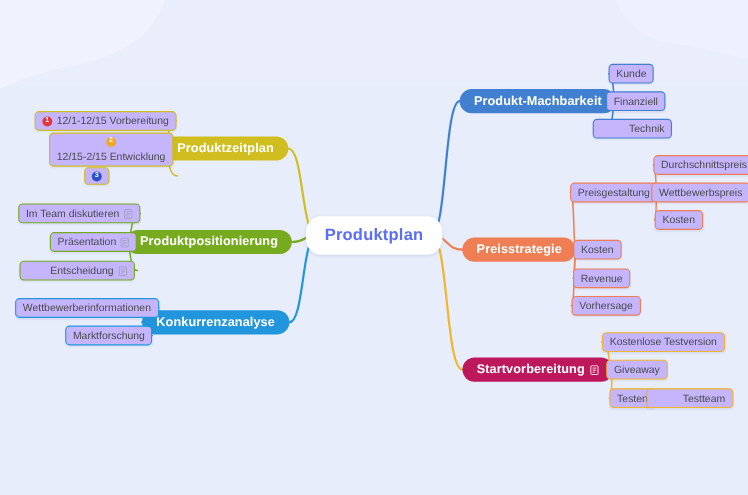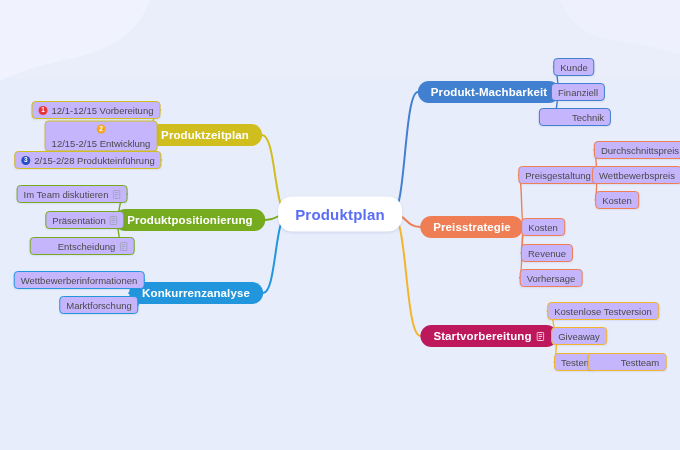--- a/index.html
+++ b/index.html
@@ -149,21 +149,20 @@
       <div class="node leaf" style="left: 96px; top: 110px; border-color: rgb(208, 189, 30);">
         <span class="badge" style="background: rgb(232, 53, 58);">1</span>
         <span>12/1-12/15 Vorbereitung</span>
       </div>
       <div class="node leaf" style="left: 101px; top: 136px; border-color: rgb(208, 189, 30); flex-direction: column;">
         <span class="badge" style="background: rgb(245, 166, 35);">2</span>
         <span>12/15-2/15 Entwicklung</span>
       </div>
       <div class="node leaf" style="left: 88px; top: 160px; border-color: rgb(208, 189, 30);">
         <span class="badge" style="background: rgb(43, 78, 201);">3</span>
-        <span>2/15-2/28 Produkteinführung</span>
       </div>
       <div class="node branch" style="left: 190px; top: 220px; background: rgb(118, 171, 32);">
         <span>Produktpositionierung</span>
       </div>
       <div class="node leaf" style="left: 72px; top: 194px; border-color: rgb(118, 171, 32);">
         <span>Im Team diskutieren</span>
         <span class="note-icon" style="color: rgb(154, 162, 173);">
           <svg viewBox="0 0 10 12" width="8" height="9">
             <rect x="0.6" y="0.6" width="8.8" height="10.8" rx="1.3" fill="none" stroke="currentColor" stroke-width="1.1"></rect>
             <line x1="2.7" y1="3.5" x2="7.3" y2="3.5" stroke="currentColor" stroke-width="1"></line>
@@ -176,21 +175,21 @@
         <span>Präsentation</span>
         <span class="note-icon" style="color: rgb(154, 162, 173);">
           <svg viewBox="0 0 10 12" width="8" height="9">
             <rect x="0.6" y="0.6" width="8.8" height="10.8" rx="1.3" fill="none" stroke="currentColor" stroke-width="1.1"></rect>
             <line x1="2.7" y1="3.5" x2="7.3" y2="3.5" stroke="currentColor" stroke-width="1"></line>
             <line x1="2.7" y1="6" x2="7.3" y2="6" stroke="currentColor" stroke-width="1"></line>
             <line x1="2.7" y1="8.5" x2="5.7" y2="8.5" stroke="currentColor" stroke-width="1"></line>
           </svg>
         </span>
       </div>
-      <div class="node leaf" style="left: 82px; top: 246px; border-color: rgb(118, 171, 32); padding-left: 27px;">
+      <div class="node leaf" style="left: 70px; top: 246px; border-color: rgb(118, 171, 32); padding-left: 27px;">
         <span>Entscheidung</span>
         <span class="note-icon" style="color: rgb(154, 162, 173);">
           <svg viewBox="0 0 10 12" width="8" height="9">
             <rect x="0.6" y="0.6" width="8.8" height="10.8" rx="1.3" fill="none" stroke="currentColor" stroke-width="1.1"></rect>
             <line x1="2.7" y1="3.5" x2="7.3" y2="3.5" stroke="currentColor" stroke-width="1"></line>
             <line x1="2.7" y1="6" x2="7.3" y2="6" stroke="currentColor" stroke-width="1"></line>
             <line x1="2.7" y1="8.5" x2="5.7" y2="8.5" stroke="currentColor" stroke-width="1"></line>
           </svg>
         </span>
       </div>

